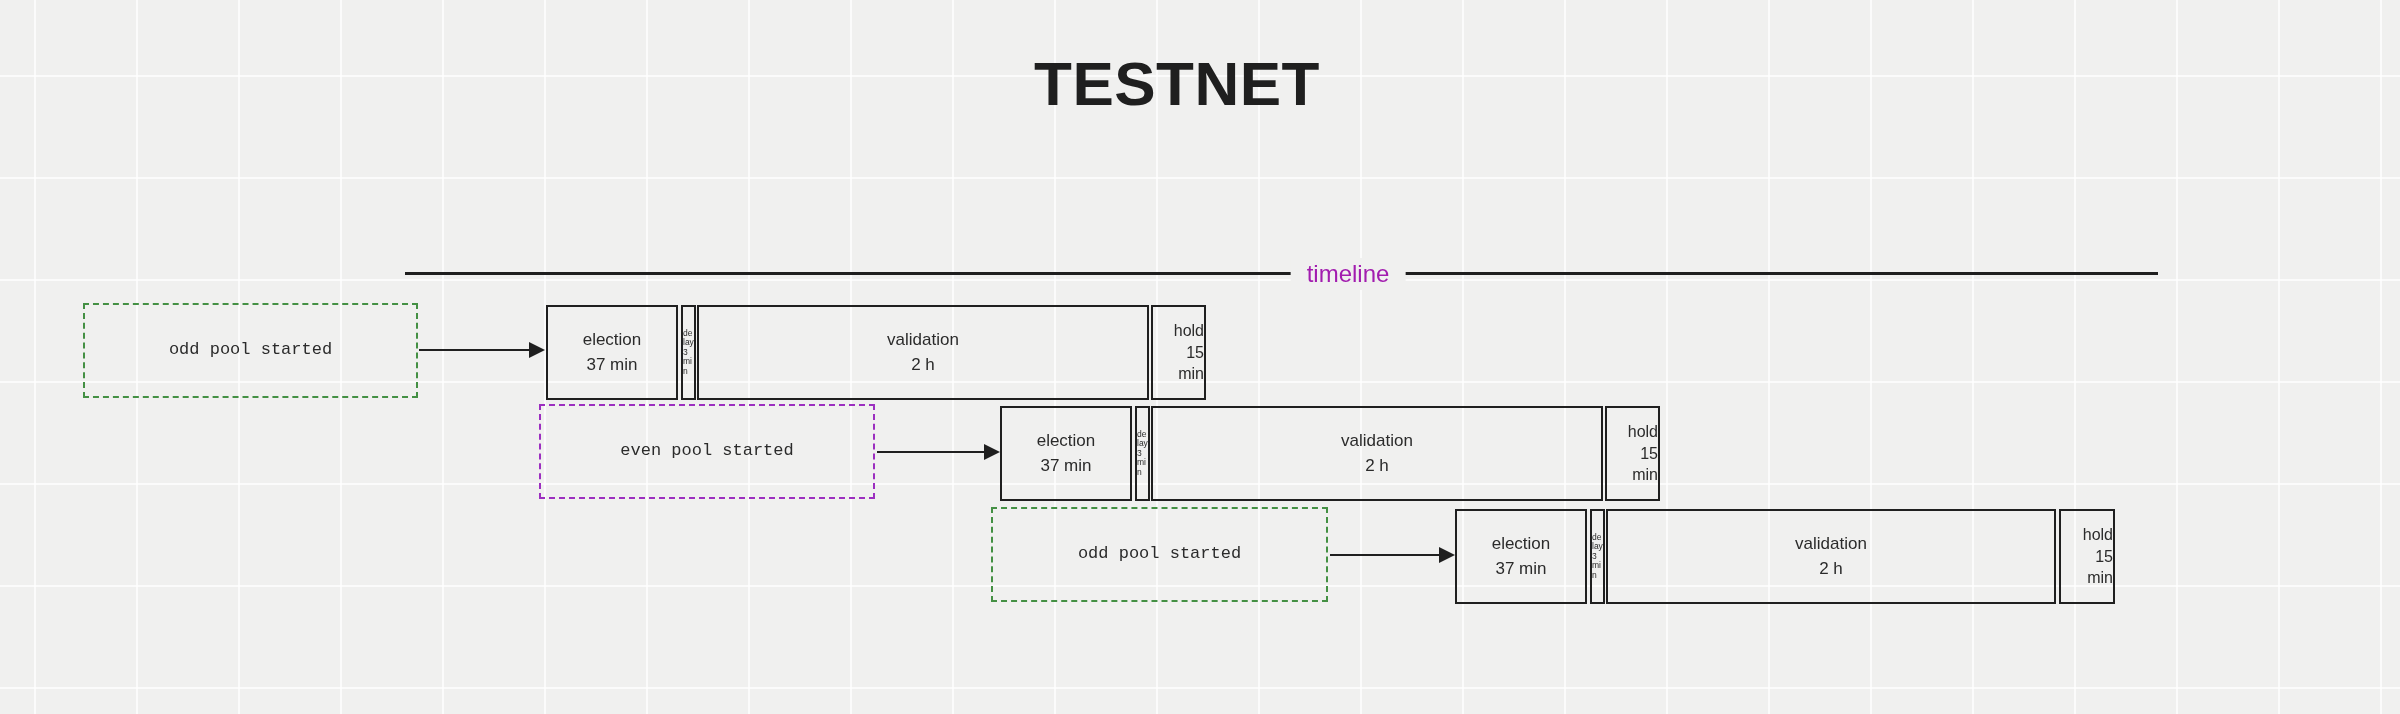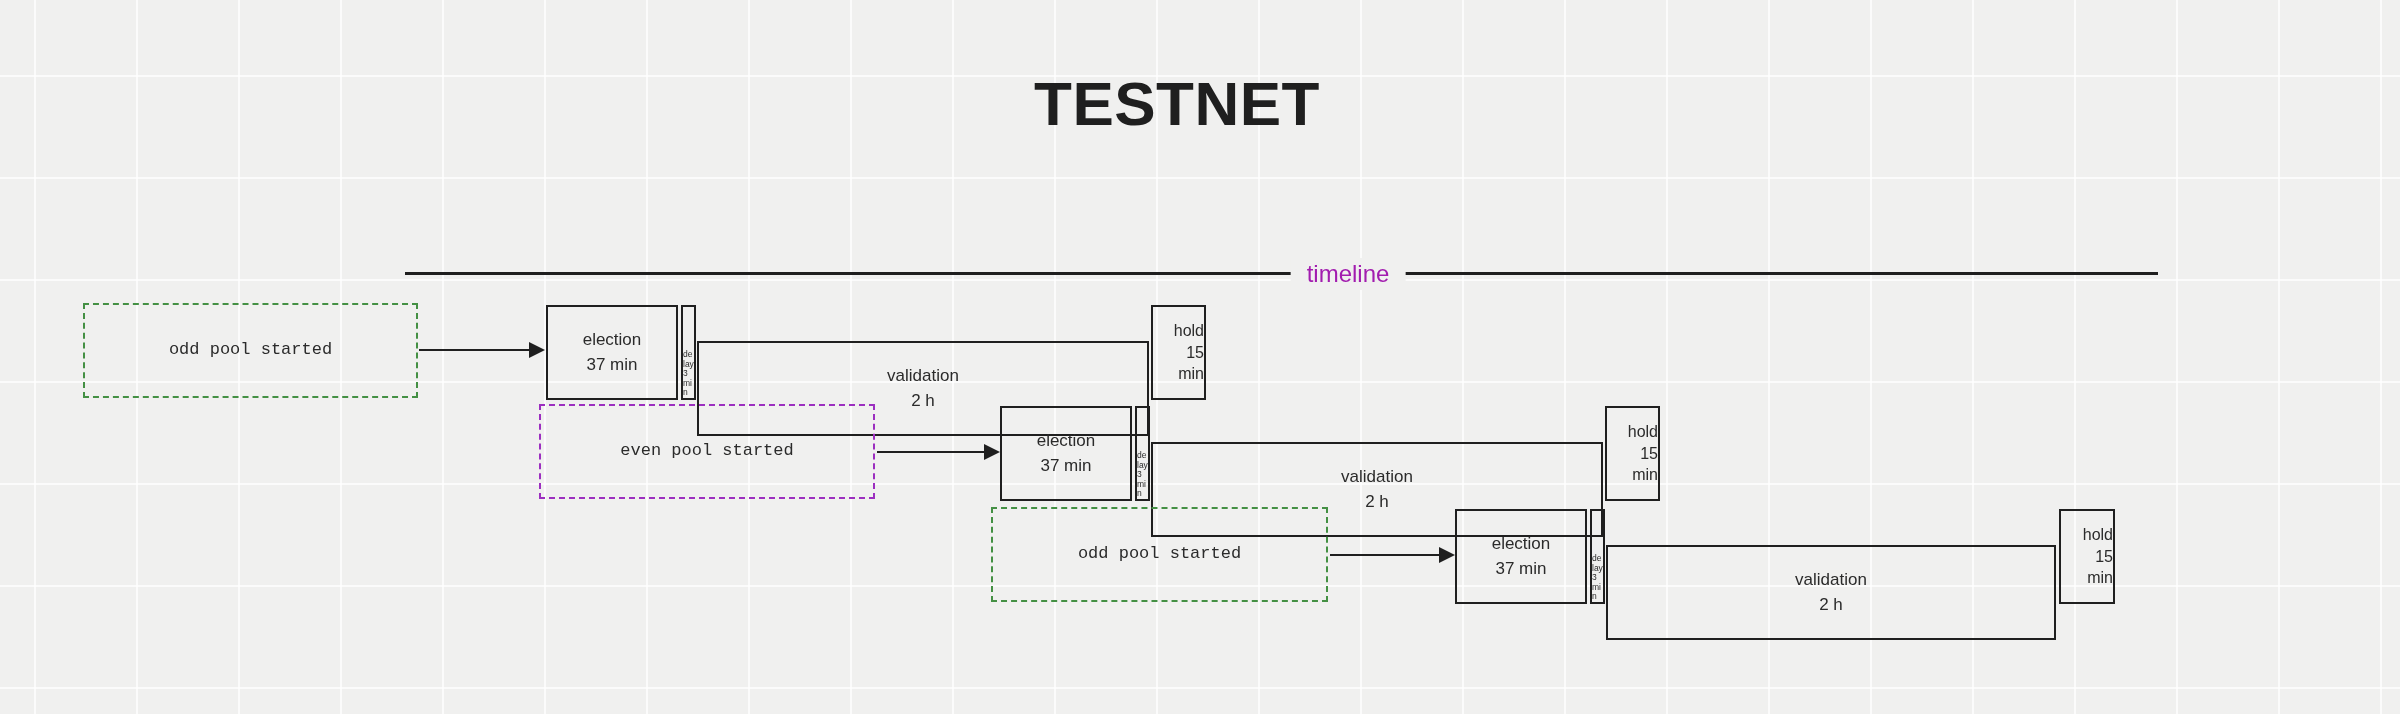--- a/index.html
+++ b/index.html
@@ -9,21 +9,21 @@
     background-image:
       linear-gradient(to right, rgba(255,255,255,.75) 2px, transparent 2px),
       linear-gradient(to bottom, rgba(255,255,255,.75) 2px, transparent 2px);
     background-size:102px 102px;
     background-position:34px 75px;
     font-family:"Liberation Sans", sans-serif;
     color:var(--ink,#1f1f1f);
   }
 
   .title{
-    position:absolute;left:1177px;top:68px;transform:translateX(-50%);
+    position:absolute;left:1177px;top:48px;transform:translateX(-50%);
     font-size:62px;font-weight:800;letter-spacing:.5px;color:var(--ink);
     white-space:nowrap;
   }
 
   .timeline-line{
     position:absolute;left:405px;top:272px;width:1753px;height:0;
     border-top:3px solid var(--ink);
   }
   .timeline-label{
     position:absolute;left:1348px;top:274px;transform:translate(-50%,-50%);
@@ -35,24 +35,24 @@
     position:absolute;box-sizing:border-box;height:95px;
     display:flex;flex-direction:column;align-items:center;justify-content:center;
     text-align:center;font-size:17px;line-height:1.45;color:#2b2b2b;
   }
   .solid{border:2.5px solid var(--ink);background:transparent;}
   .trigger{border:2.5px dashed;background:transparent;font-family:Liberation Mono, monospace;}
   .trigger.green{border-color:var(--green,#449044);}
   .trigger.purple{border-color:var(--purple,#9c2fc0);}
 
   .phase-election{width:132px;}
-  .phase-validation{width:452px;margin-top:36px;}
+  .phase-validation{width:452px;}
   .phase-hold{width:55px;font-size:16px;line-height:1.35;align-items:flex-end;}
   .phase-delay{
-    width:15px;border-width:2px;padding:0;justify-content:flex-end;
+    width:15px;border-width:2px;padding:0;justify-content:center;
     font-size:8.5px;line-height:1.12;
   }
   .phase-delay .wrap{
     display:block;width:11px;word-break:break-all;white-space:normal;
     text-align:left;margin:0 auto;
   }
   .box span{display:block;}
 
   .arrow{
     position:absolute;height:0;border-top:2.5px solid var(--ink);

